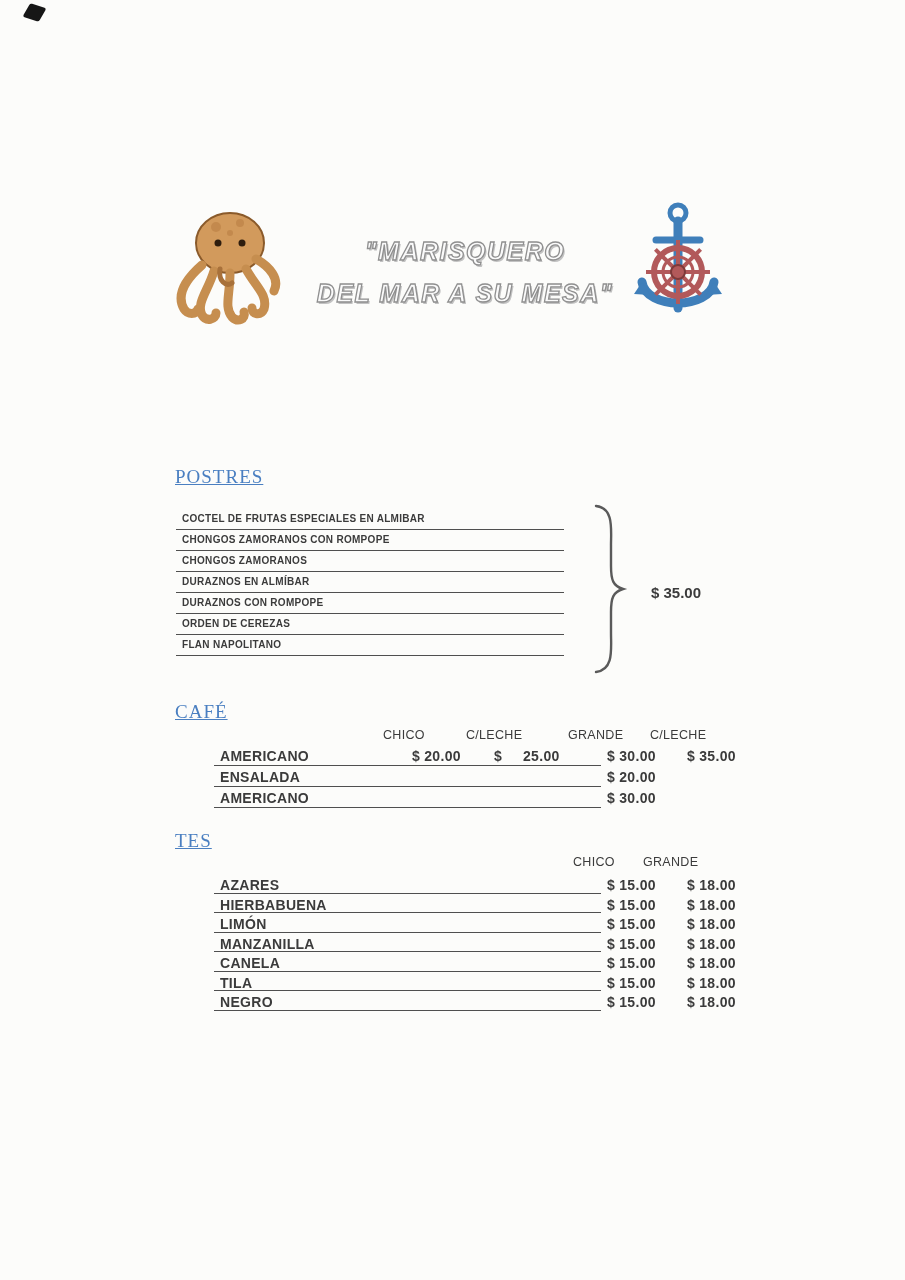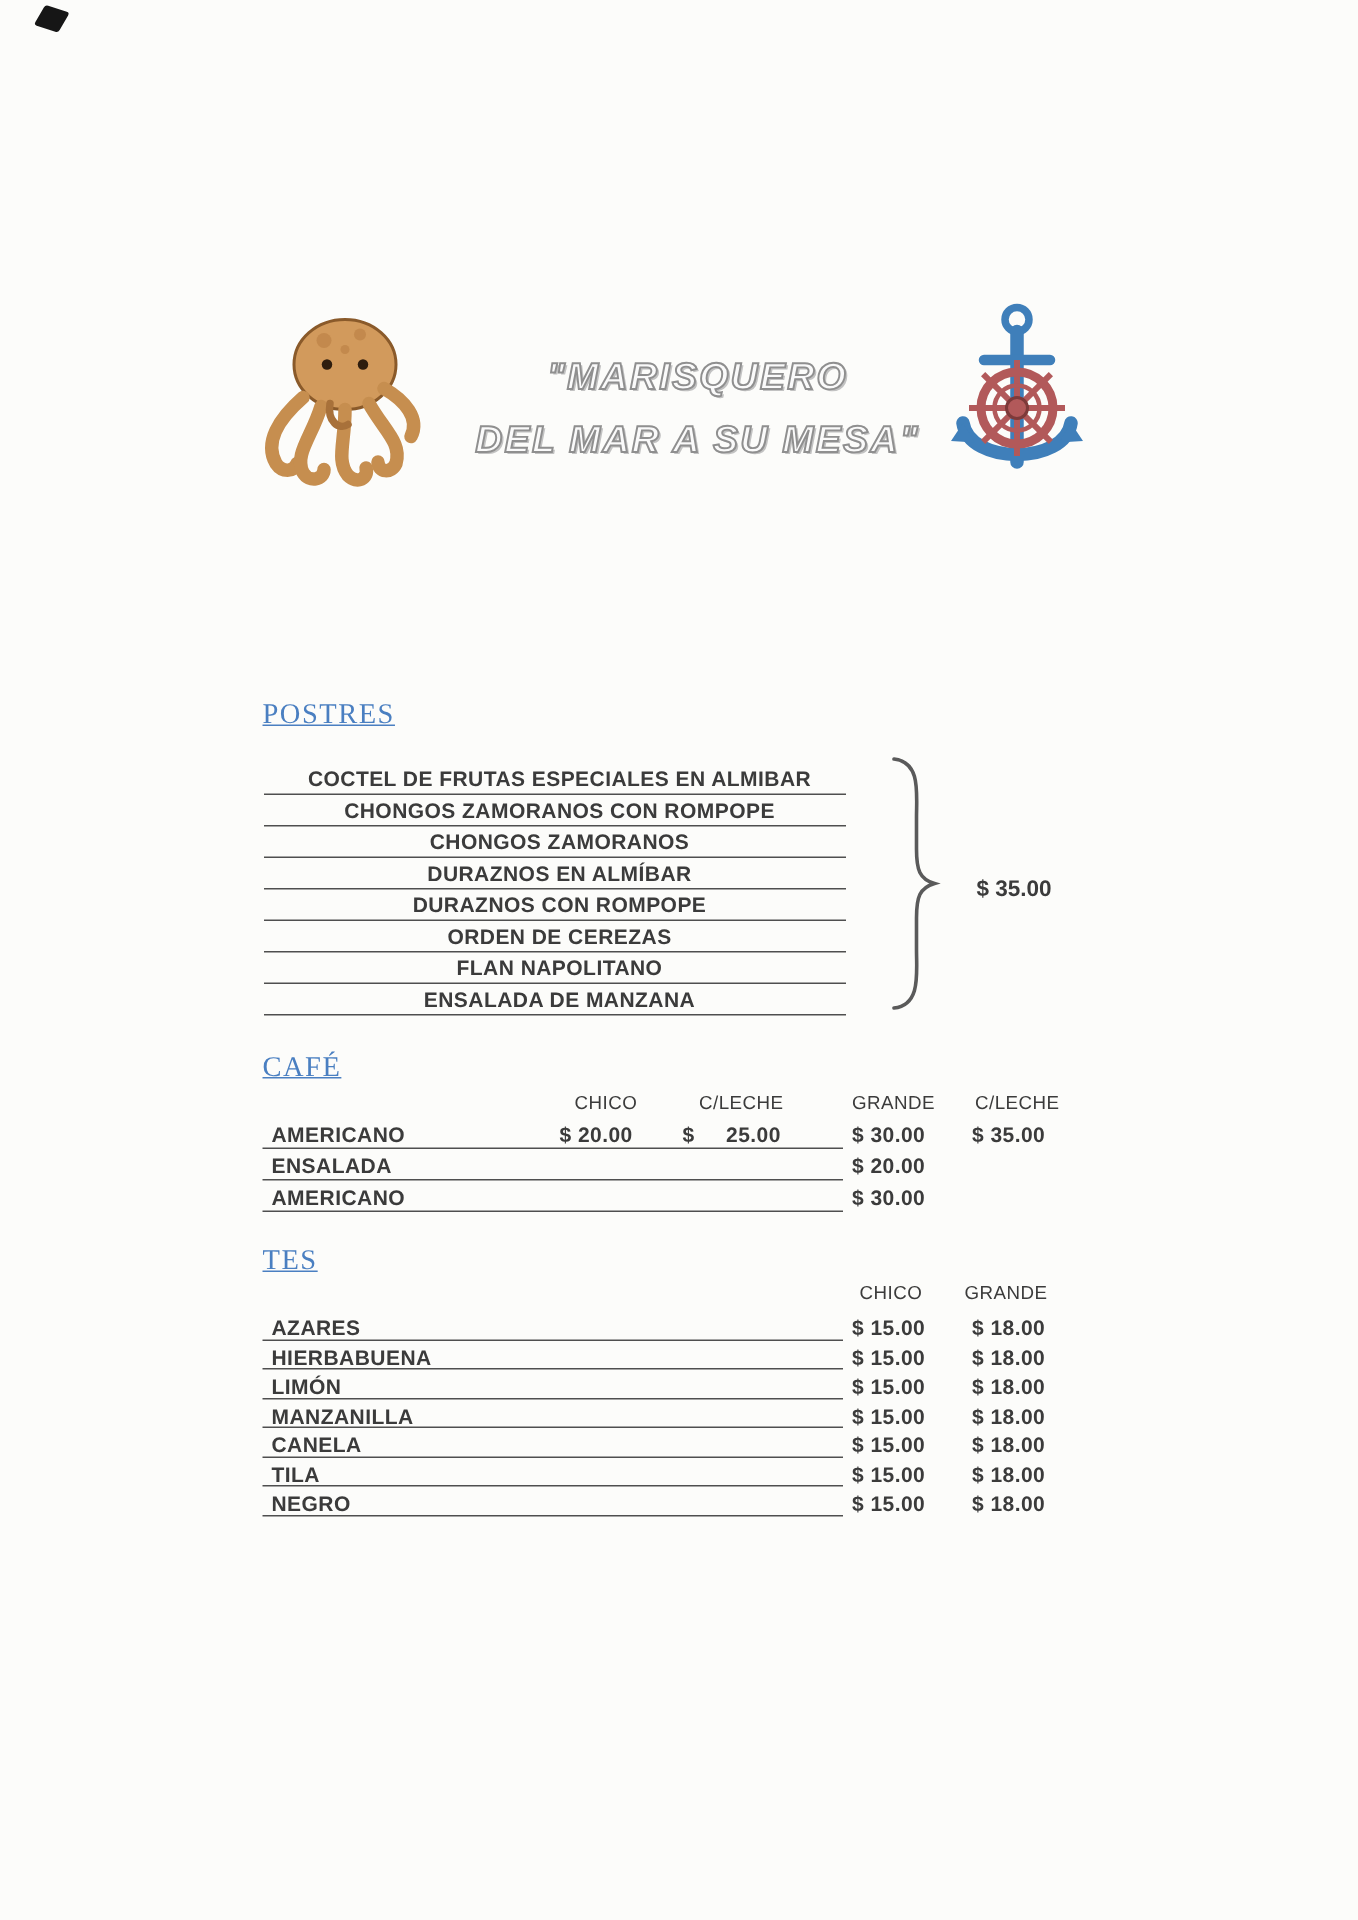--- a/index.html
+++ b/index.html
@@ -30,36 +30,36 @@
   }
   .heading span { text-decoration:underline; }
   .h-postres { top:466px; }
   .h-cafe    { top:701px; }
   .h-tes     { top:830px; }
   
   .dessert-list { position:absolute; left:176px; top:509px; width:388px; }
   .drow {
     position:relative; height:21px; box-sizing:border-box;
     border-bottom:1.6px solid #4f4f4f;
-    font-weight:bold; font-size:14px; letter-spacing:0.3px;
-    line-height:20px; padding-left:6px;text-align:center;
+    font-weight:bold; font-size:10px; letter-spacing:0.3px;
+    line-height:20px; padding-left:6px;
   }
   .brace { position:absolute; left:592px; top:503px; }
   .price-35 { position:absolute; left:651px; top:584px; font-size:15px; font-weight:bold; }
   
   .cols { position:absolute; left:175px; width:565px; height:18px; font-size:12.5px; letter-spacing:0.3px; color:#3b3b3b; }
   .cols span { position:absolute; top:0; }
   .cafe-cols { top:728px; }
   .tes-cols  { top:855px; }
   .c-208 { left:208px; } .c-291 { left:291px; } .c-393 { left:393px; } .c-475 { left:475px; }
   .c-398 { left:398px; } .c-468 { left:468px; }
   .rows { position:absolute; left:175px; width:565px; }
   .cafe-rows { top:746px; }
   .tes-rows  { top:875px; }
-  .trow { position:relative; height:21px; font-size:14px; font-weight:bold; letter-spacing:0.3px; }
+  .trow { position:relative; height:21px; font-size:14px; font-weight:bold; letter-spacing:0.3px;margin-left:39px; }
   .tes-rows .trow { height:19.5px; }
   .tline {
     position:absolute; left:0; top:0; width:387px; height:19px;
     border-bottom:1.6px solid #4f4f4f;
   }
   .tes-rows .tline { height:17.5px; }
   .tname { position:absolute; left:6px; top:2px; }
   .price { position:absolute; top:2px; white-space:pre; }
   .p-198 { left:198px; } .p-280 { left:280px; } .p-393 { left:393px; } .p-473 { left:473px; }
 </style>
@@ -123,21 +123,20 @@
   </div>
 
   <div class="dessert-list">
     <div class="drow">COCTEL DE FRUTAS ESPECIALES EN ALMIBAR</div>
     <div class="drow">CHONGOS ZAMORANOS CON ROMPOPE</div>
     <div class="drow">CHONGOS ZAMORANOS</div>
     <div class="drow">DURAZNOS EN ALMÍBAR</div>
     <div class="drow">DURAZNOS CON ROMPOPE</div>
     <div class="drow">ORDEN DE CEREZAS</div>
     <div class="drow">FLAN NAPOLITANO</div>
-    <div class="drow">ENSALADA DE MANZANA</div>
   </div>
 
   <div class="brace">
     <svg width="36" height="172" viewBox="0 0 36 172">
       <path d="M4,3 C22,5 19,26 19,42 L19,63 C19,77 21,83 31,86 C21,89 19,95 19,109 L19,130 C19,146 22,167 4,169" fill="none" stroke="#5a5a5a" stroke-width="2.4" stroke-linecap="round"></path>
     </svg>
   </div>
   <div class="price-35">$ 35.00</div>
 
   <div class="heading h-cafe">

